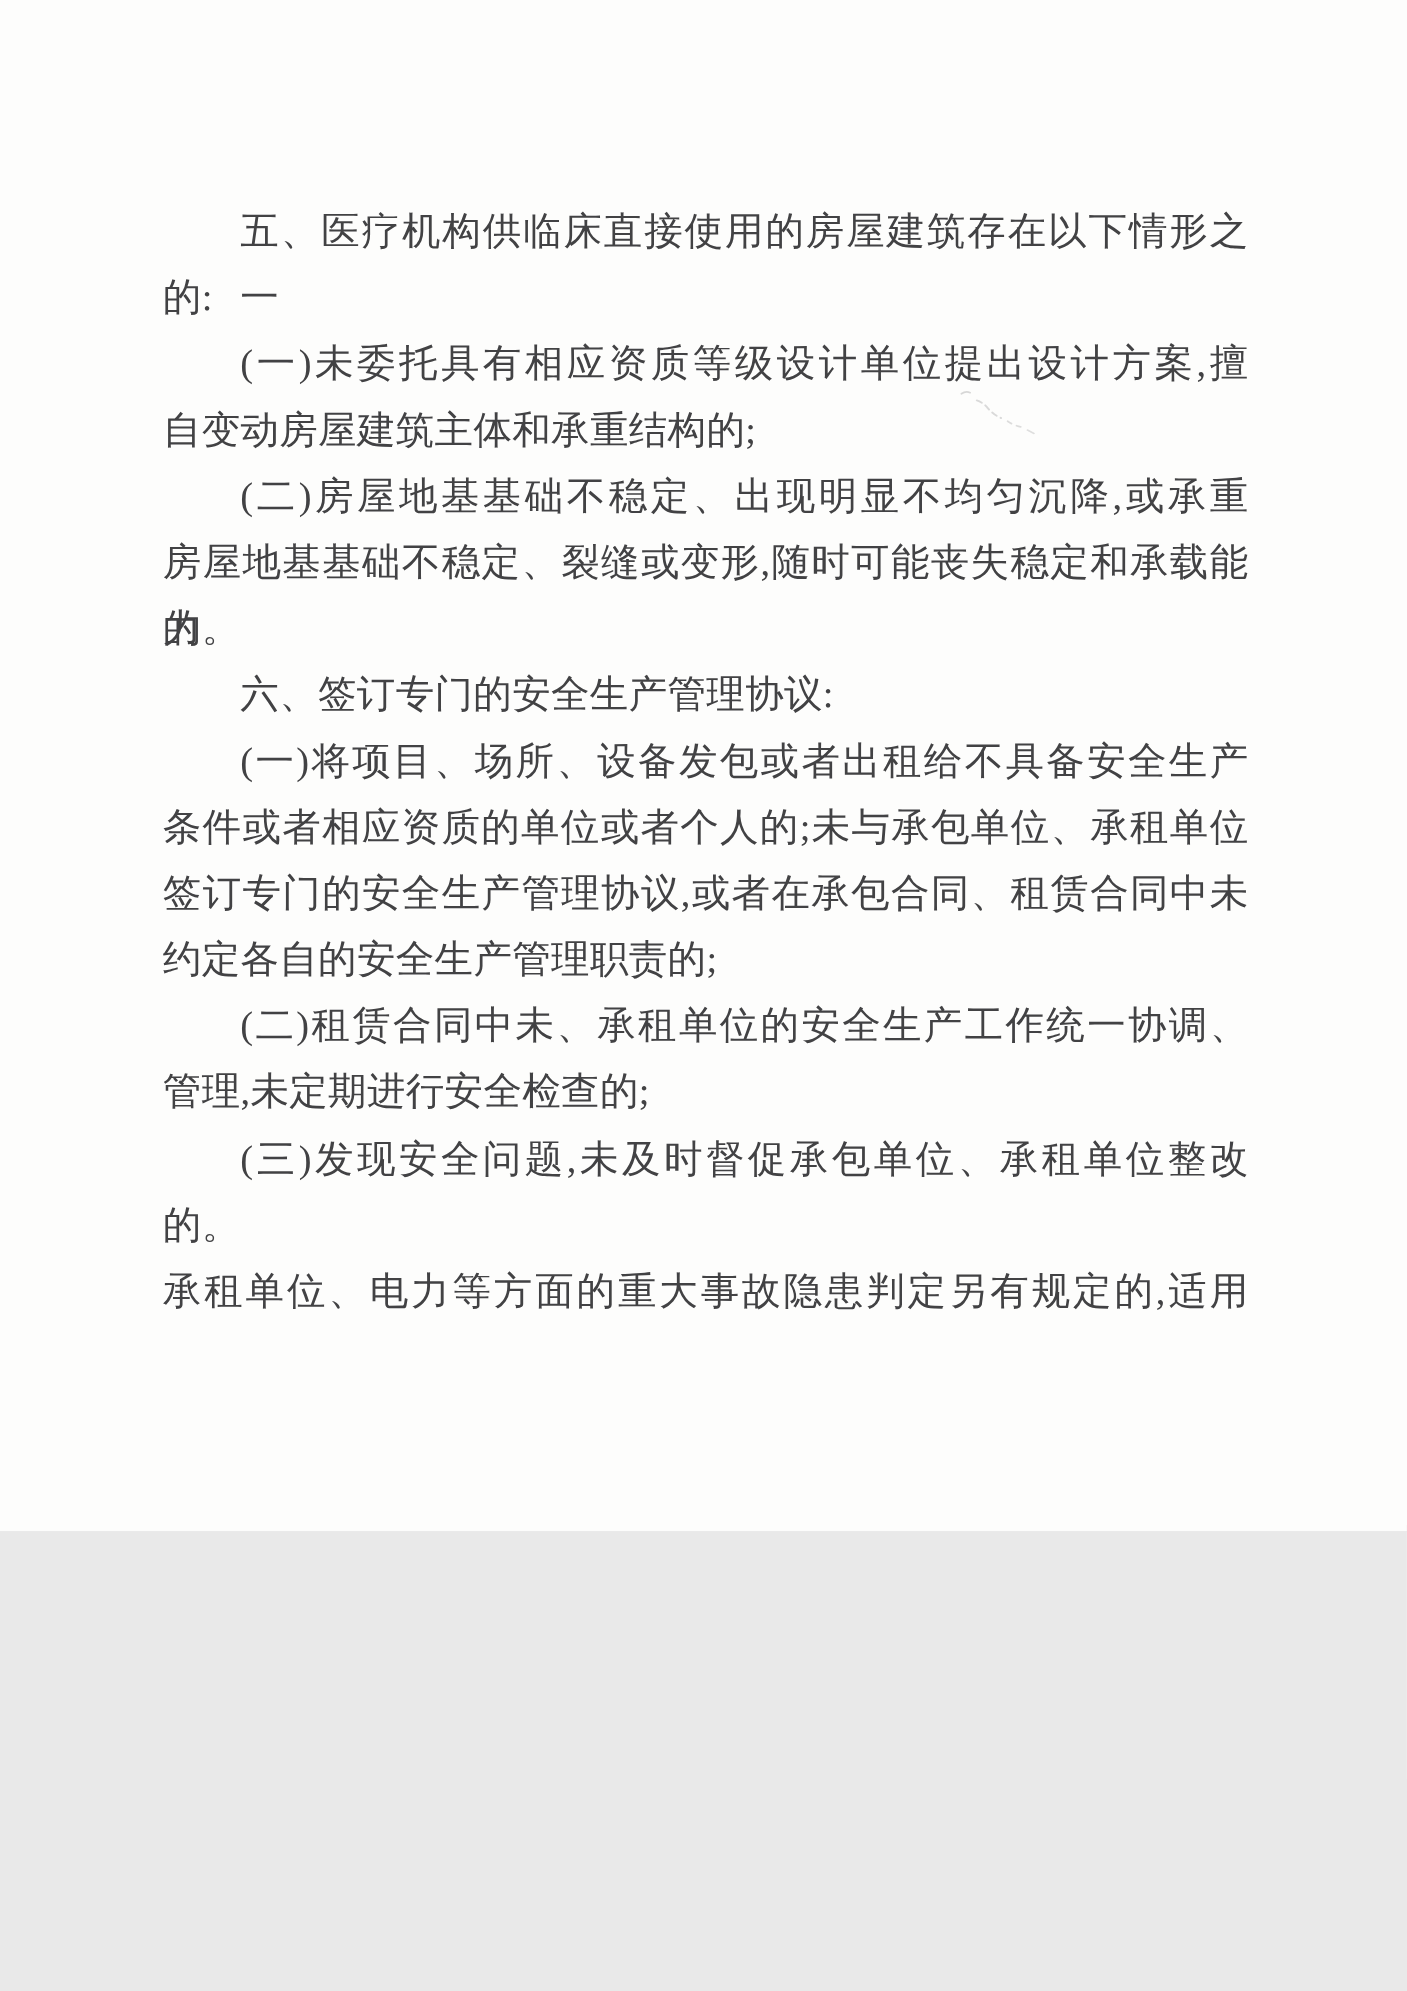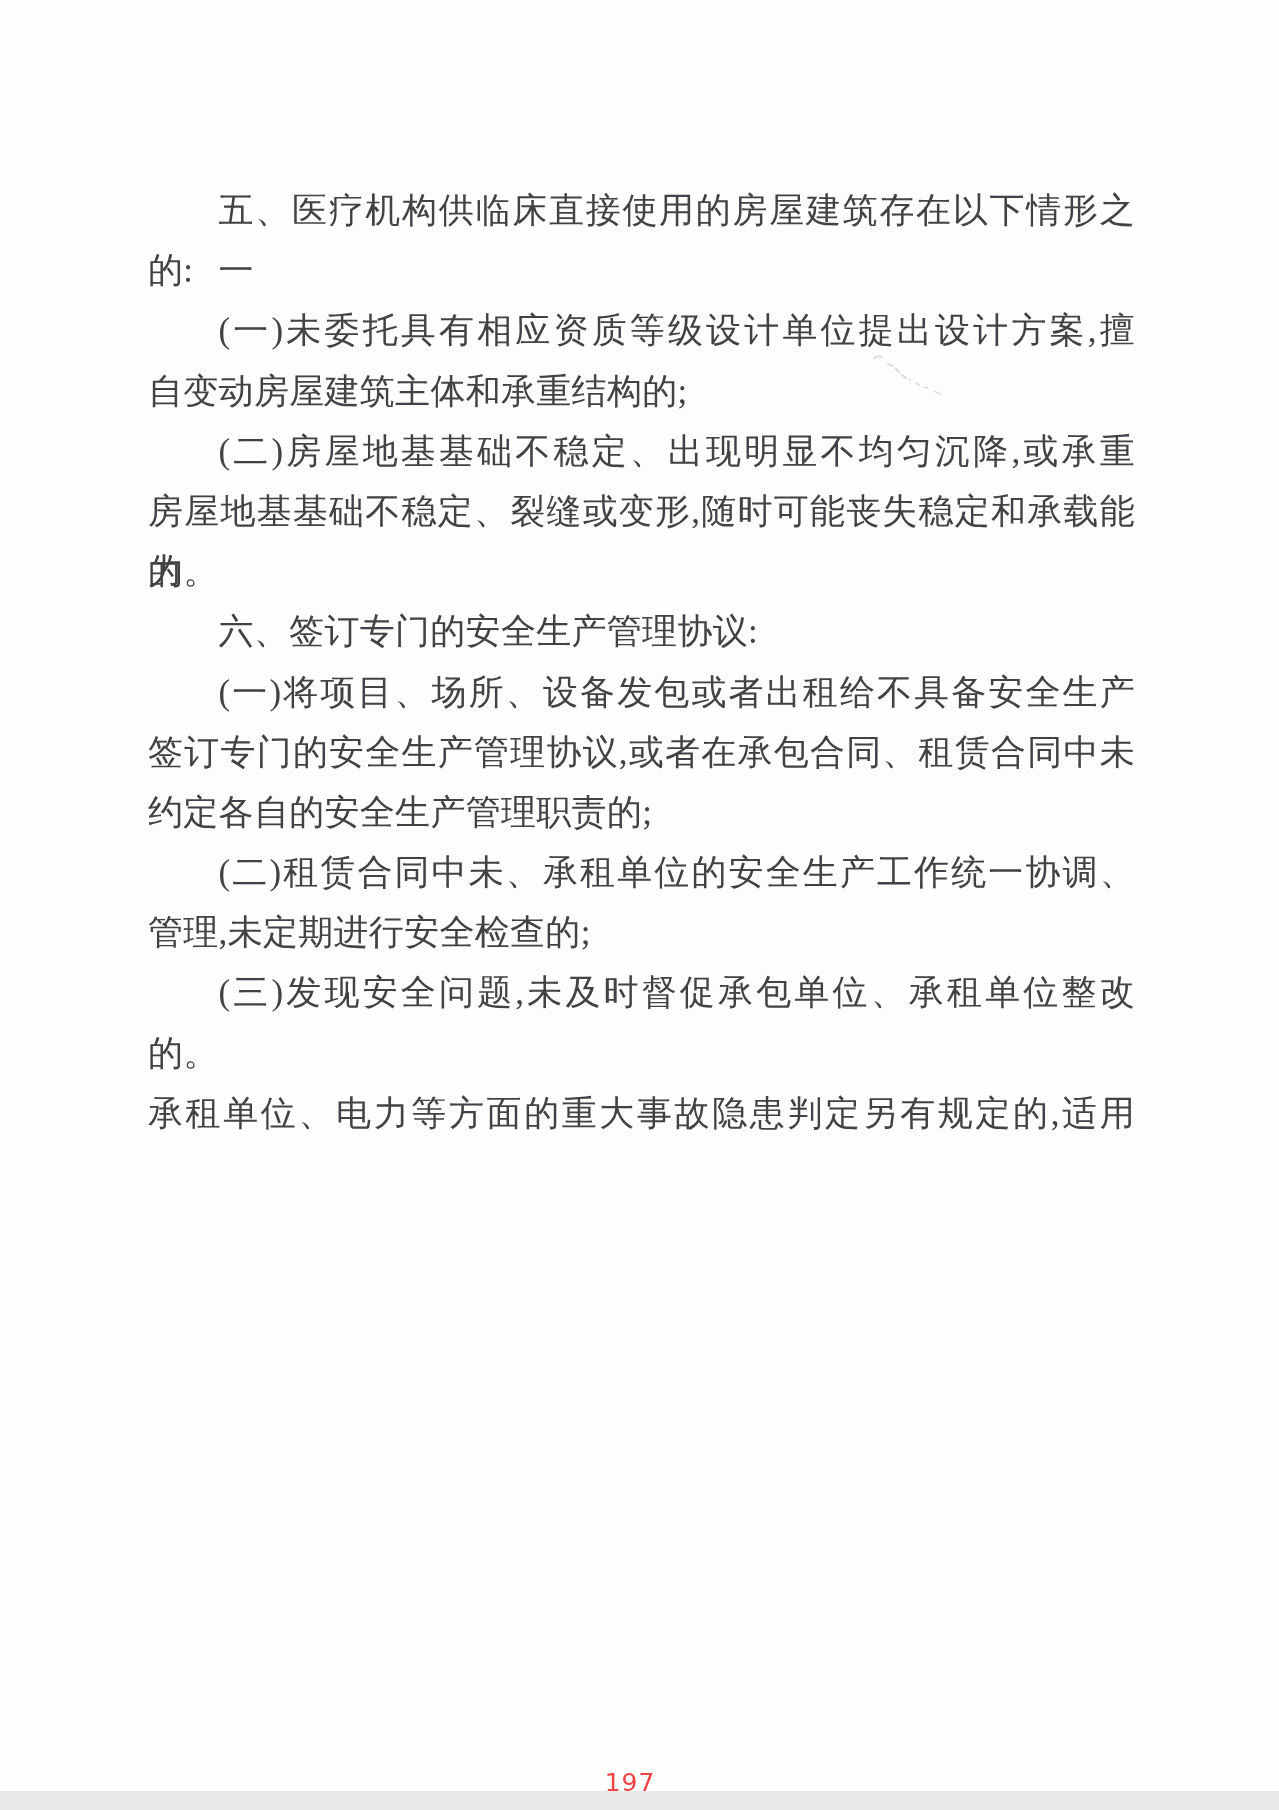--- a/index.html
+++ b/index.html
@@ -3,21 +3,21 @@
 <meta charset="utf-8">
 <style>
   html, body {
     margin: 0;
     padding: 0;
     background: #e9e9e9;
   }
   .page {
     position: relative;
     width: 1279px;
-    height: 1791px;
+    height: 1392px;
     margin: 0;
     background: #fdfdfc;
     overflow: hidden;
     font-family: "Liberation Serif", "DejaVu Serif", serif;
   }
   .text-block {
     position: absolute;
     left: 148px;
     top: 181px;
     width: 987px;
@@ -67,20 +67,21 @@
   <div class="text-block" id="text-block">
       <div class="text-line indent fill">五、医疗机构供临床直接使用的房屋建筑存在以下情形之一</div>
       <div class="text-line">的:</div>
       <div class="text-line indent fill">(一)未委托具有相应资质等级设计单位提出设计方案,擅</div>
       <div class="text-line">自变动房屋建筑主体和承重结构的;</div>
       <div class="text-line indent fill">(二)房屋地基基础不稳定、出现明显不均匀沉降,或承重</div>
       <div class="text-line fill">房屋地基基础不稳定、裂缝或变形,随时可能丧失稳定和承载能力</div>
       <div class="text-line">的。</div>
       <div class="text-line indent">六、签订专门的安全生产管理协议:</div>
       <div class="text-line indent fill">(一)将项目、场所、设备发包或者出租给不具备安全生产</div>
+      <div class="text-line fill">条件或者相应资质的单位或者个人的;未与承包单位、承租单位</div>
       <div class="text-line fill">签订专门的安全生产管理协议,或者在承包合同、租赁合同中未</div>
       <div class="text-line">约定各自的安全生产管理职责的;</div>
       <div class="text-line indent fill">(二)租赁合同中未、承租单位的安全生产工作统一协调、</div>
       <div class="text-line">管理,未定期进行安全检查的;</div>
       <div class="text-line indent fill">(三)发现安全问题,未及时督促承包单位、承租单位整改</div>
       <div class="text-line">的。</div>
       <div class="text-line fill">承租单位、电力等方面的重大事故隐患判定另有规定的,适用</div>
     </div>
 
   <svg class="scan-artifact" width="84" height="50" viewBox="0 0 84 50">

